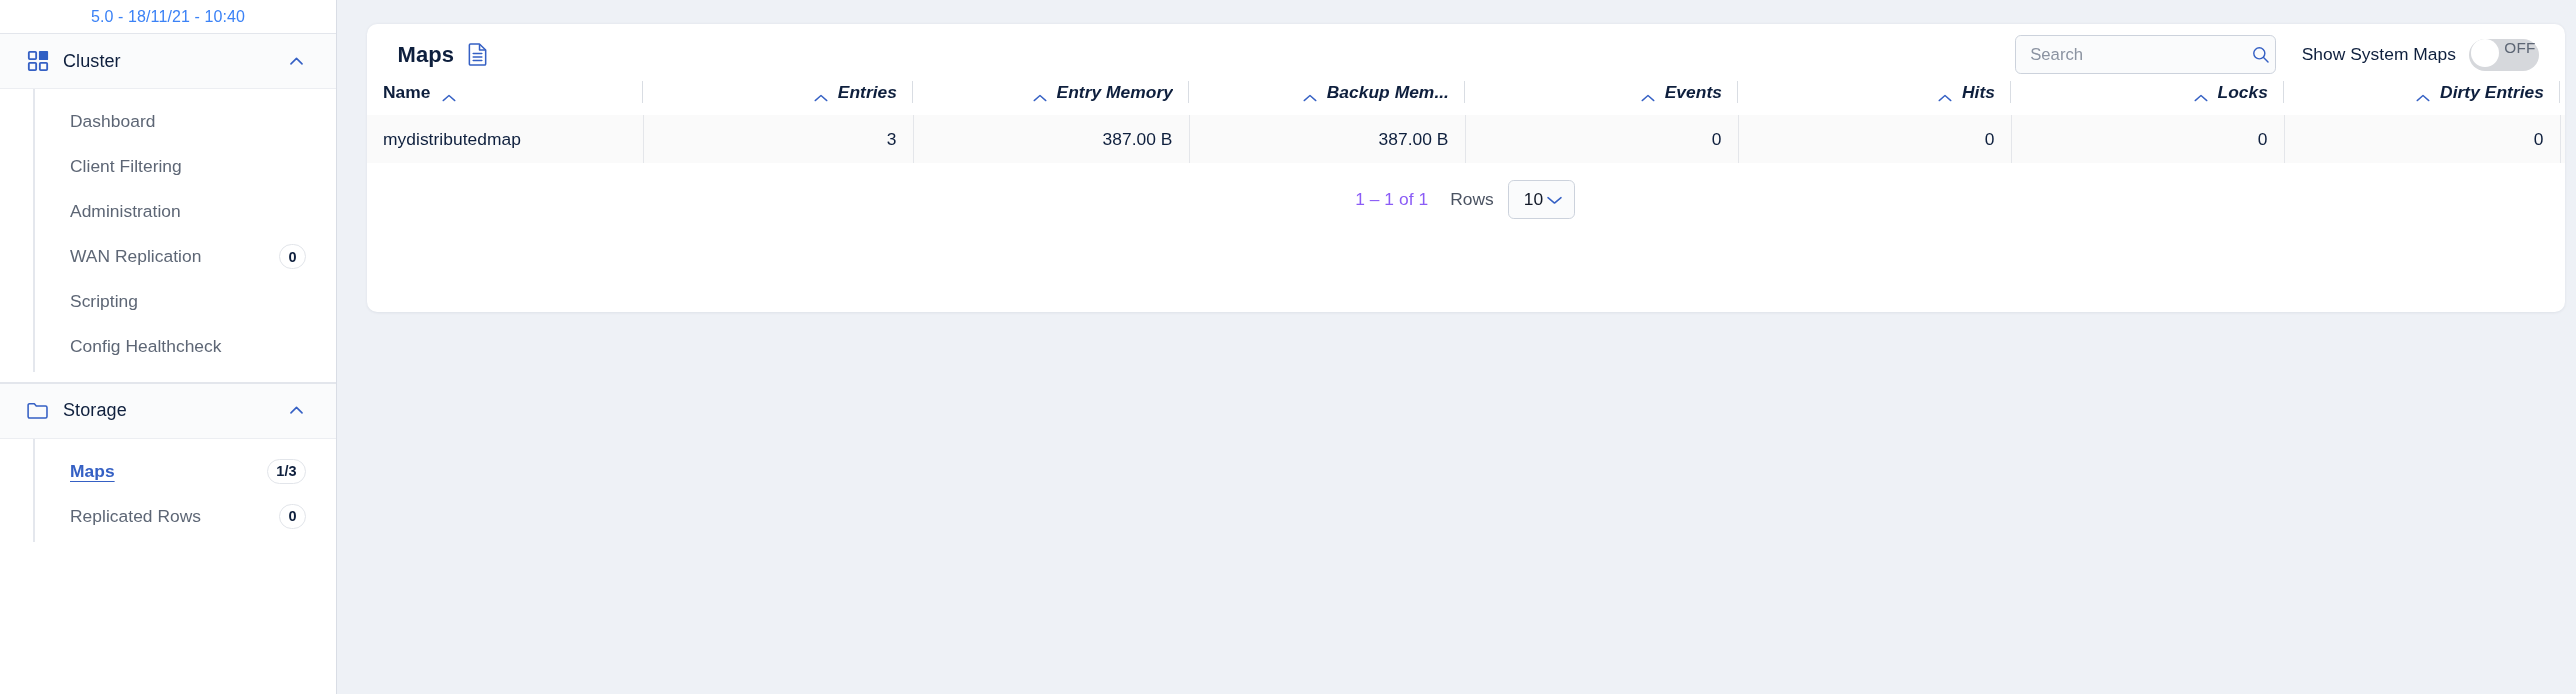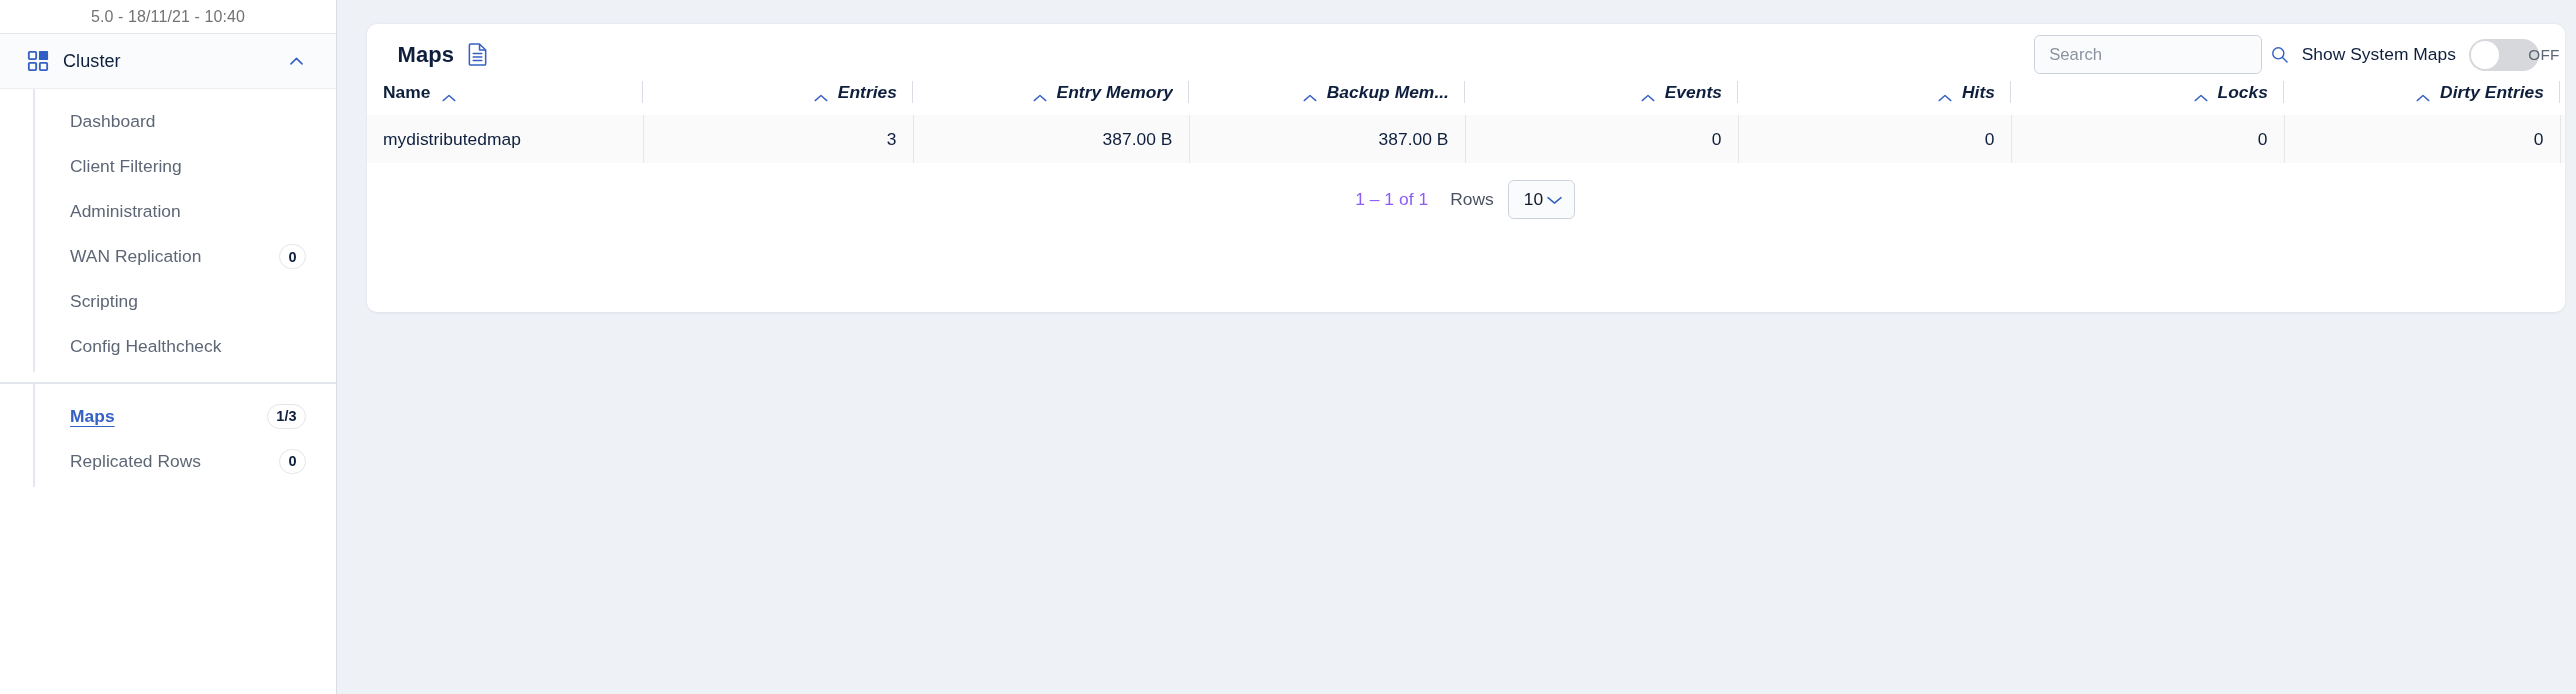--- a/index.html
+++ b/index.html
@@ -33,21 +33,21 @@
     position: relative;
     overflow: hidden;
   }
 
   .version-bar {
     height: 33px;
     display: flex;
     align-items: center;
     justify-content: center;
     font-size: 16px;
-    color: #737373;
+    color: #3b82f6;
     background: #ffffff;
     border-bottom: 1.5px solid #e3e6ec;
     letter-spacing: 0.1px;
   }
 
   .nav-section-header {
     height: 55px;
     display: flex;
     align-items: center;
     background: #fafbfc;
@@ -178,30 +178,30 @@
     margin-left: 13px;
     width: 22px;
     height: 23px;
     display: flex;
     align-items: center;
     cursor: pointer;
   }
   .head-spacer { flex: 1; }
 
   .search-box {
-    width: 228px;
+    width: 261px;
     height: 39px;
     border: 1.5px solid #ccd2dc;
     border-radius: 5.8px;
     background: #fafbfc;
     display: flex;
     align-items: center;
     padding: 0 13px 0 14.5px;
     box-sizing: border-box;
-    margin-right: 40px;
+    margin-right: 26px;
   }
   .search-box input {
     flex: 1;
     border: none;
     outline: none;
     background: transparent;
     font-family: "Liberation Sans", sans-serif;
     font-size: 16.7px;
     color: #3b4351;
     padding: 0;
@@ -214,25 +214,23 @@
     color: #0e1f3d;
     margin-right: 13px;
     letter-spacing: 0.04px;
   }
   .toggle {
     width: 70px;
     height: 32px;
     border-radius: 17.4px;
     background: #d6d8dc;
     display: flex;
-    align-items: center;
     position: relative;
     cursor: pointer;
     flex: none;
-    gap: 24px;
   }
   .toggle .knob {
     width: 28px;
     height: 28px;
     border-radius: 50%;
     background: #fff;
     margin-left: 2.2px;
     flex: none;
   }
   .toggle .state {
@@ -380,20 +378,33 @@
       <div class="nav-item">
         <span class="label">Scripting</span>
       </div>
       <div class="nav-item">
         <span class="label">Config Healthcheck</span>
       </div>
     </div>
 
     <div class="sec-divider"></div>
 
+    <div class="nav-section-header">
+      <span class="sec-icon">
+        <svg width="22" height="19" viewBox="0 0 24 20">
+          <path d="M1.2 4.2 a1.6 1.6 0 0 1 1.6-1.6 h5.2 l2.1 2.4 h10.1 a1.6 1.6 0 0 1 1.6 1.6 v10 a1.6 1.6 0 0 1 -1.6 1.6 h-17.4 a1.6 1.6 0 0 1 -1.6 -1.6 z" fill="none" stroke="#3560c4" stroke-width="1.7" stroke-linejoin="round"></path>
+        </svg>
+      </span>
+      <span class="sec-title">Storage</span>
+      <span class="chev-up">
+        <svg width="19" height="19" viewBox="0 0 24 24">
+            <path d="M5 15 L12 8 L19 15" fill="none" stroke="#3560c4" stroke-width="2" stroke-linecap="round" stroke-linejoin="round"></path>
+          </svg>
+      </span>
+    </div>
 
     <div class="nav-group">
       <div class="nav-item active">
         <span class="label">Maps</span>
         <span class="spacer"></span>
         <span class="badge">1/3</span>
       </div>
       <div class="nav-item">
         <span class="label">Replicated Rows</span>
         <span class="badge">0</span>

